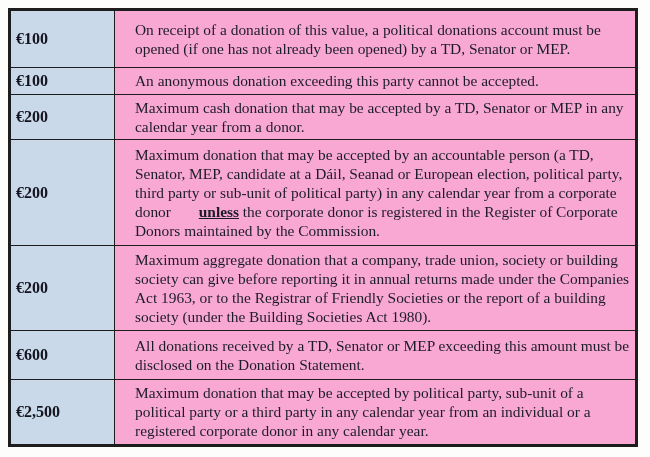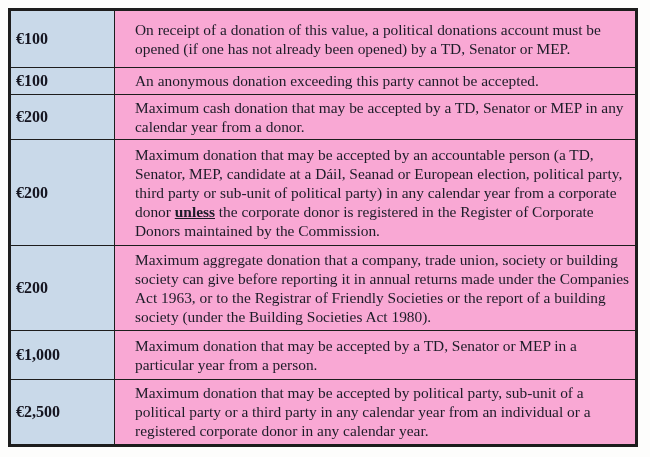--- a/index.html
+++ b/index.html
@@ -48,21 +48,21 @@
   
   tr:nth-child(1) { height: 55px; }
   tr:nth-child(2) { height: 26px; }
   tr:nth-child(3) { height: 43px; }
   tr:nth-child(4) { height: 91px; }
   tr:nth-child(5) { height: 74px; }
   tr:nth-child(6) { height: 46px; }
   tr:nth-child(7) { height: 49px; }
   tr:nth-child(8) { height: 55px; }
   .seg-bold { font-weight: bold; }
-  .seg-underline { text-decoration: underline; }
+  .seg-underline { text-decoration: underline; margin-left: 24px; }
 </style>
 </head>
 <body>
 
 <div class="page">
   <table class="donation-table">
     <tbody>
         <tr>
           <td class="amount">€100</td>
           <td class="desc"><span>On receipt of a donation of this value, a political donations account must be opened (if one has not already been opened) by a TD, Senator or MEP.</span></td>
@@ -77,22 +77,22 @@
         </tr>
         <tr>
           <td class="amount">€200</td>
           <td class="desc"><span>Maximum donation that may be accepted by an accountable person (a TD, Senator, MEP, candidate at a Dáil, Seanad or European election, political party, third party or sub-unit of political party) in any calendar year from a corporate donor </span><span class="seg-bold seg-underline">unless</span><span> the corporate donor is registered in the Register of Corporate Donors maintained by the Commission.</span></td>
         </tr>
         <tr>
           <td class="amount">€200</td>
           <td class="desc"><span>Maximum aggregate donation that a company, trade union, society or building society can give before reporting it in annual returns made under the Companies Act 1963, or to the Registrar of Friendly Societies or the report of a building society (under the Building Societies Act 1980).</span></td>
         </tr>
         <tr>
-          <td class="amount">€1,000</td>
-          <td class="desc"><span>Maximum donation that may be accepted by a TD, Senator or MEP in a particular year from a person.</span></td>
+          <td class="amount">€600</td>
+          <td class="desc"><span>All donations received by a TD, Senator or MEP exceeding this amount must be disclosed on the Donation Statement.</span></td>
         </tr>
         <tr>
           <td class="amount">€2,500</td>
           <td class="desc"><span>Maximum donation that may be accepted by political party, sub-unit of a political party or a third party in any calendar year from an individual or a registered corporate donor in any calendar year.</span></td>
         </tr>
       </tbody>
   </table>
 </div>
 
 </body></html>

